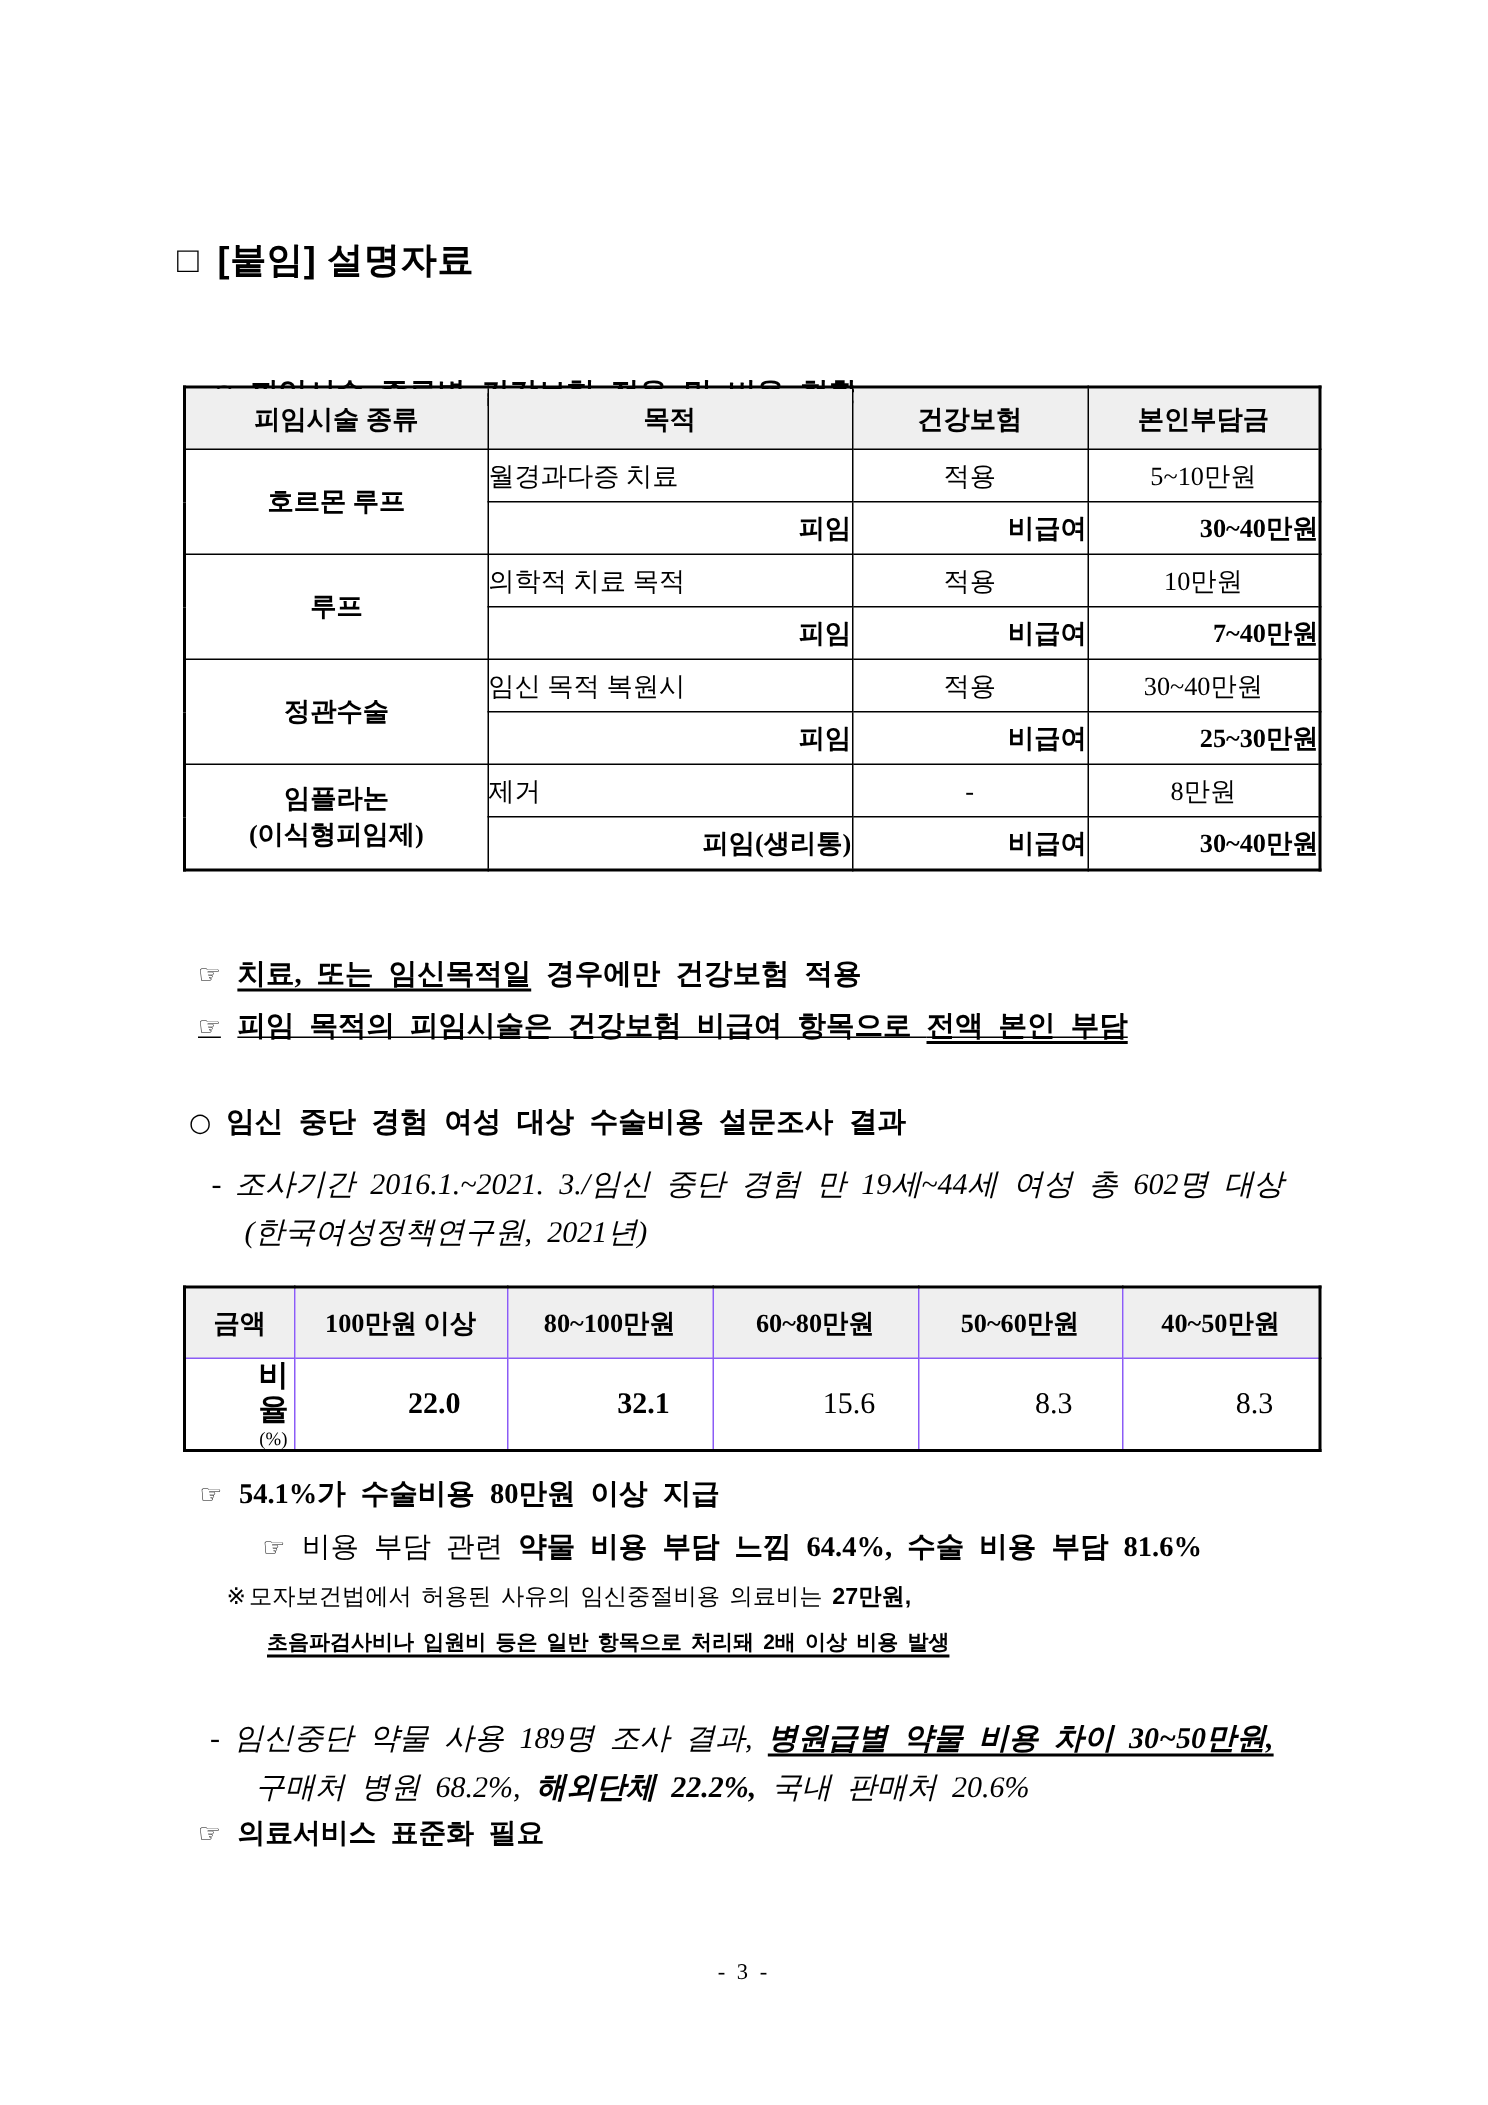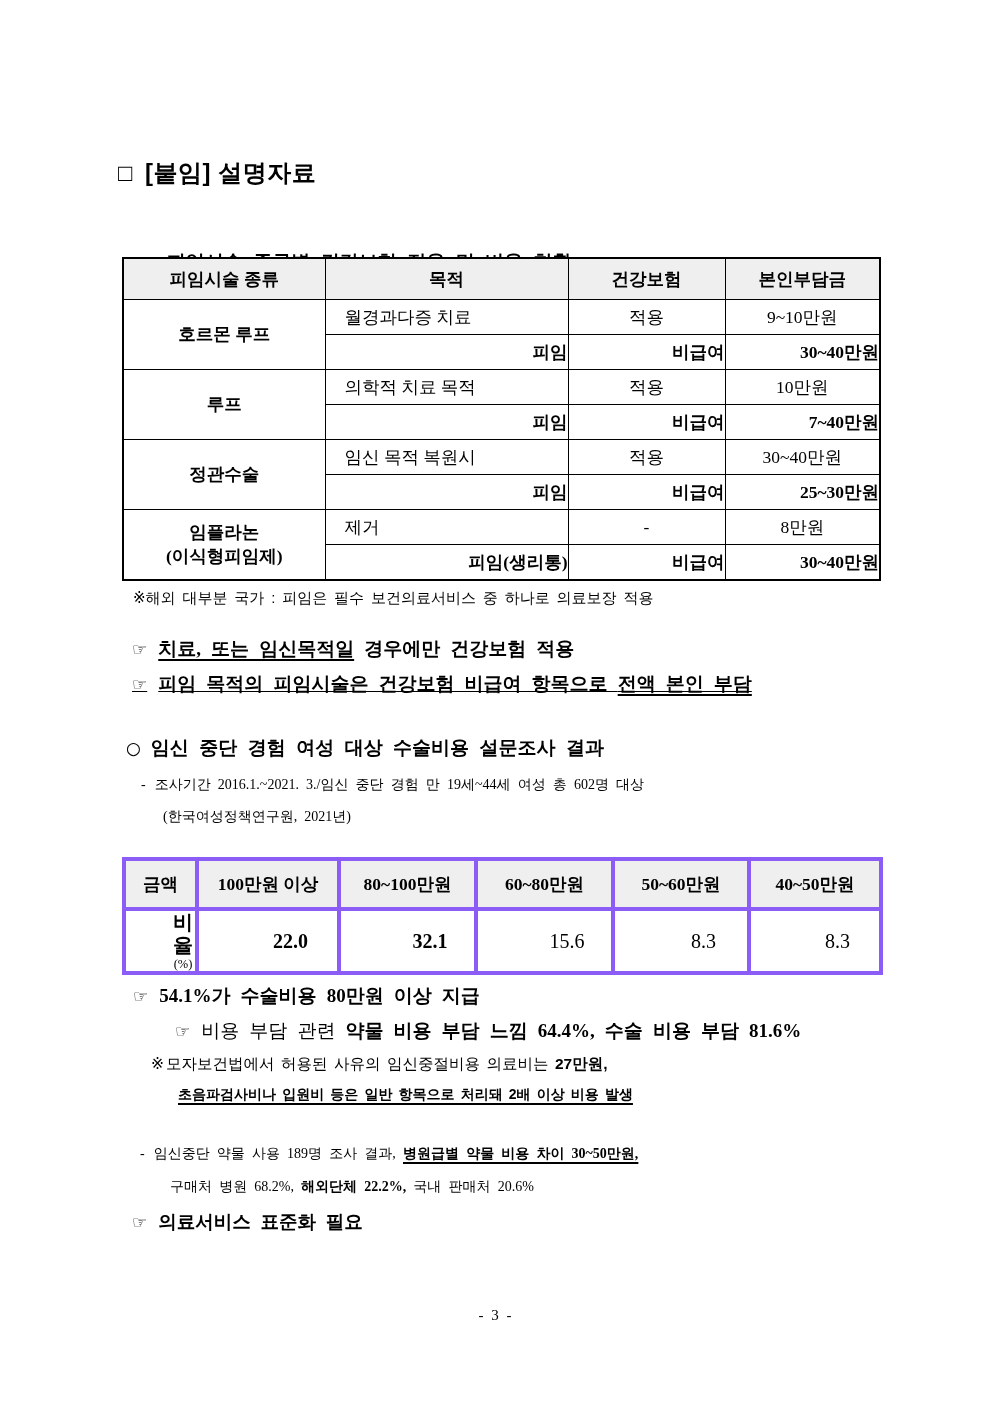--- a/index.html
+++ b/index.html
@@ -18,43 +18,43 @@
   .o-marker{font-family:"DejaVu Sans",sans-serif;font-weight:normal;margin-right:10px;font-size:17px;}
 
   
   table{border-collapse:collapse;table-layout:fixed;position:absolute;}
   .t1{left:122px;top:257px;width:757px;border:2px solid #000;}
   .t1 th,.t1 td{border:1px solid #000;text-align:center;vertical-align:middle;
                 font-size:17.5px;padding:0;overflow:hidden;}
   .t1 thead th{background:#efefef;font-weight:bold;height:40px;}
   .t1 td{height:34px;}
   .t1 td.type{font-weight:bold;line-height:1.35;}
-  .t1 td.purpose{text-align:left;padding-left:19px;margin-top:16px;}
+  .t1 td.purpose{text-align:left;margin-top:16px;}
   .t1 tr.br td{font-weight:bold;text-align:right;}
 
   .t2{left:122px;top:857px;width:757px;border:2px solid #000;}
-  .t2 th,.t2 td{border:4px solid #8b5cf6;text-align:center;vertical-align:middle;padding:0;overflow:hidden;}
+  .t2 th,.t2 td{border:1px solid #8b5cf6;text-align:center;vertical-align:middle;padding:0;overflow:hidden;}
   .t2 tr.head th{background:#efefef;font-weight:bold;height:46px;font-size:17.5px;}
   .t2 tr.vals td{height:54px;font-size:20px;padding-left:45px;}
   .t2 td.rl{background:#fff;font-weight:bold;font-size:17.5px;line-height:1.15;}
   .t2 td.rl .sub{font-size:12.5px;font-weight:normal;}
   .t2 td.vb{font-weight:bold;margin-left:36px;}
 
   
   .sans{font-family:"Liberation Sans","DejaVu Sans",sans-serif;}
   .fn{font-size:15px;word-spacing:0.18em;}
 
   
   .callout{font-size:19px;word-spacing:0.28em;}
   .c-marker{font-family:"DejaVu Sans",sans-serif;margin-right:11px;font-size:17px;font-weight:normal;}
   .bold{font-weight:bold;}
   .b{font-weight:bold;}
   .u{text-decoration:underline;text-underline-offset:4px;text-decoration-thickness:1.5px;}
 
-  .body-line{font-size:14px;word-spacing:0.26em;}
+  .body-line{font-size:20px;word-spacing:0.26em;font-style:italic;}
   .d-marker{margin-right:9px;}
 
   .note-line{font-size:15.5px;word-spacing:0.14em;}
   .n-marker{margin-right:2px;}
 
   .footer{left:0;top:1307px;width:992px;text-align:center;font-size:15px;letter-spacing:2px;}
 </style>
 </head>
 <body>
 
@@ -83,21 +83,21 @@
         <th>본인부담금</th>
       </tr>
     </thead>
     <tbody>
       <tr>
         <td class="type" rowspan="2">
           <div>호르몬 루프</div>
         </td>
         <td class="purpose">월경과다증 치료</td>
         <td>적용</td>
-        <td>9~10만원</td>
+        <td>5~10만원</td>
       </tr>
       <tr class="br">
         <td class="purpose">피임</td>
         <td>비급여</td>
         <td>30~40만원</td>
       </tr>
 
       <tr>
         <td class="type" rowspan="2">
           <div>루프</div>
@@ -136,21 +136,20 @@
         <td>8만원</td>
       </tr>
       <tr class="br">
         <td class="purpose">피임(생리통)</td>
         <td>비급여</td>
         <td>30~40만원</td>
       </tr>
     </tbody>
   </table>
 
-  <div class="abs sans fn" style="left:133px;top:589px;">※해외 대부분 국가 : 피임은 필수 보건의료서비스 중 하나로 의료보장 적용</div>
 
   <div class="abs callout bold" style="left:132px;top:636px;">
     <span class="c-marker">☞</span><span class="u">치료, 또는 임신목적일</span><span> 경우에만 건강보험 적용</span>
   </div>
   <div class="abs callout bold" style="left:132px;top:671px;text-decoration:underline;">
     <span class="c-marker">☞</span><span>피임 목적의 피임시술은 건강보험 비급여 항목으로 </span><span class="u">전액 본인 부담</span>
   </div>
 
   <div class="abs sec-title" style="left:126px;top:735px;">
     <span class="o-marker">○</span><span>임신 중단 경험 여성 대상 수술비용 설문조사 결과</span>

